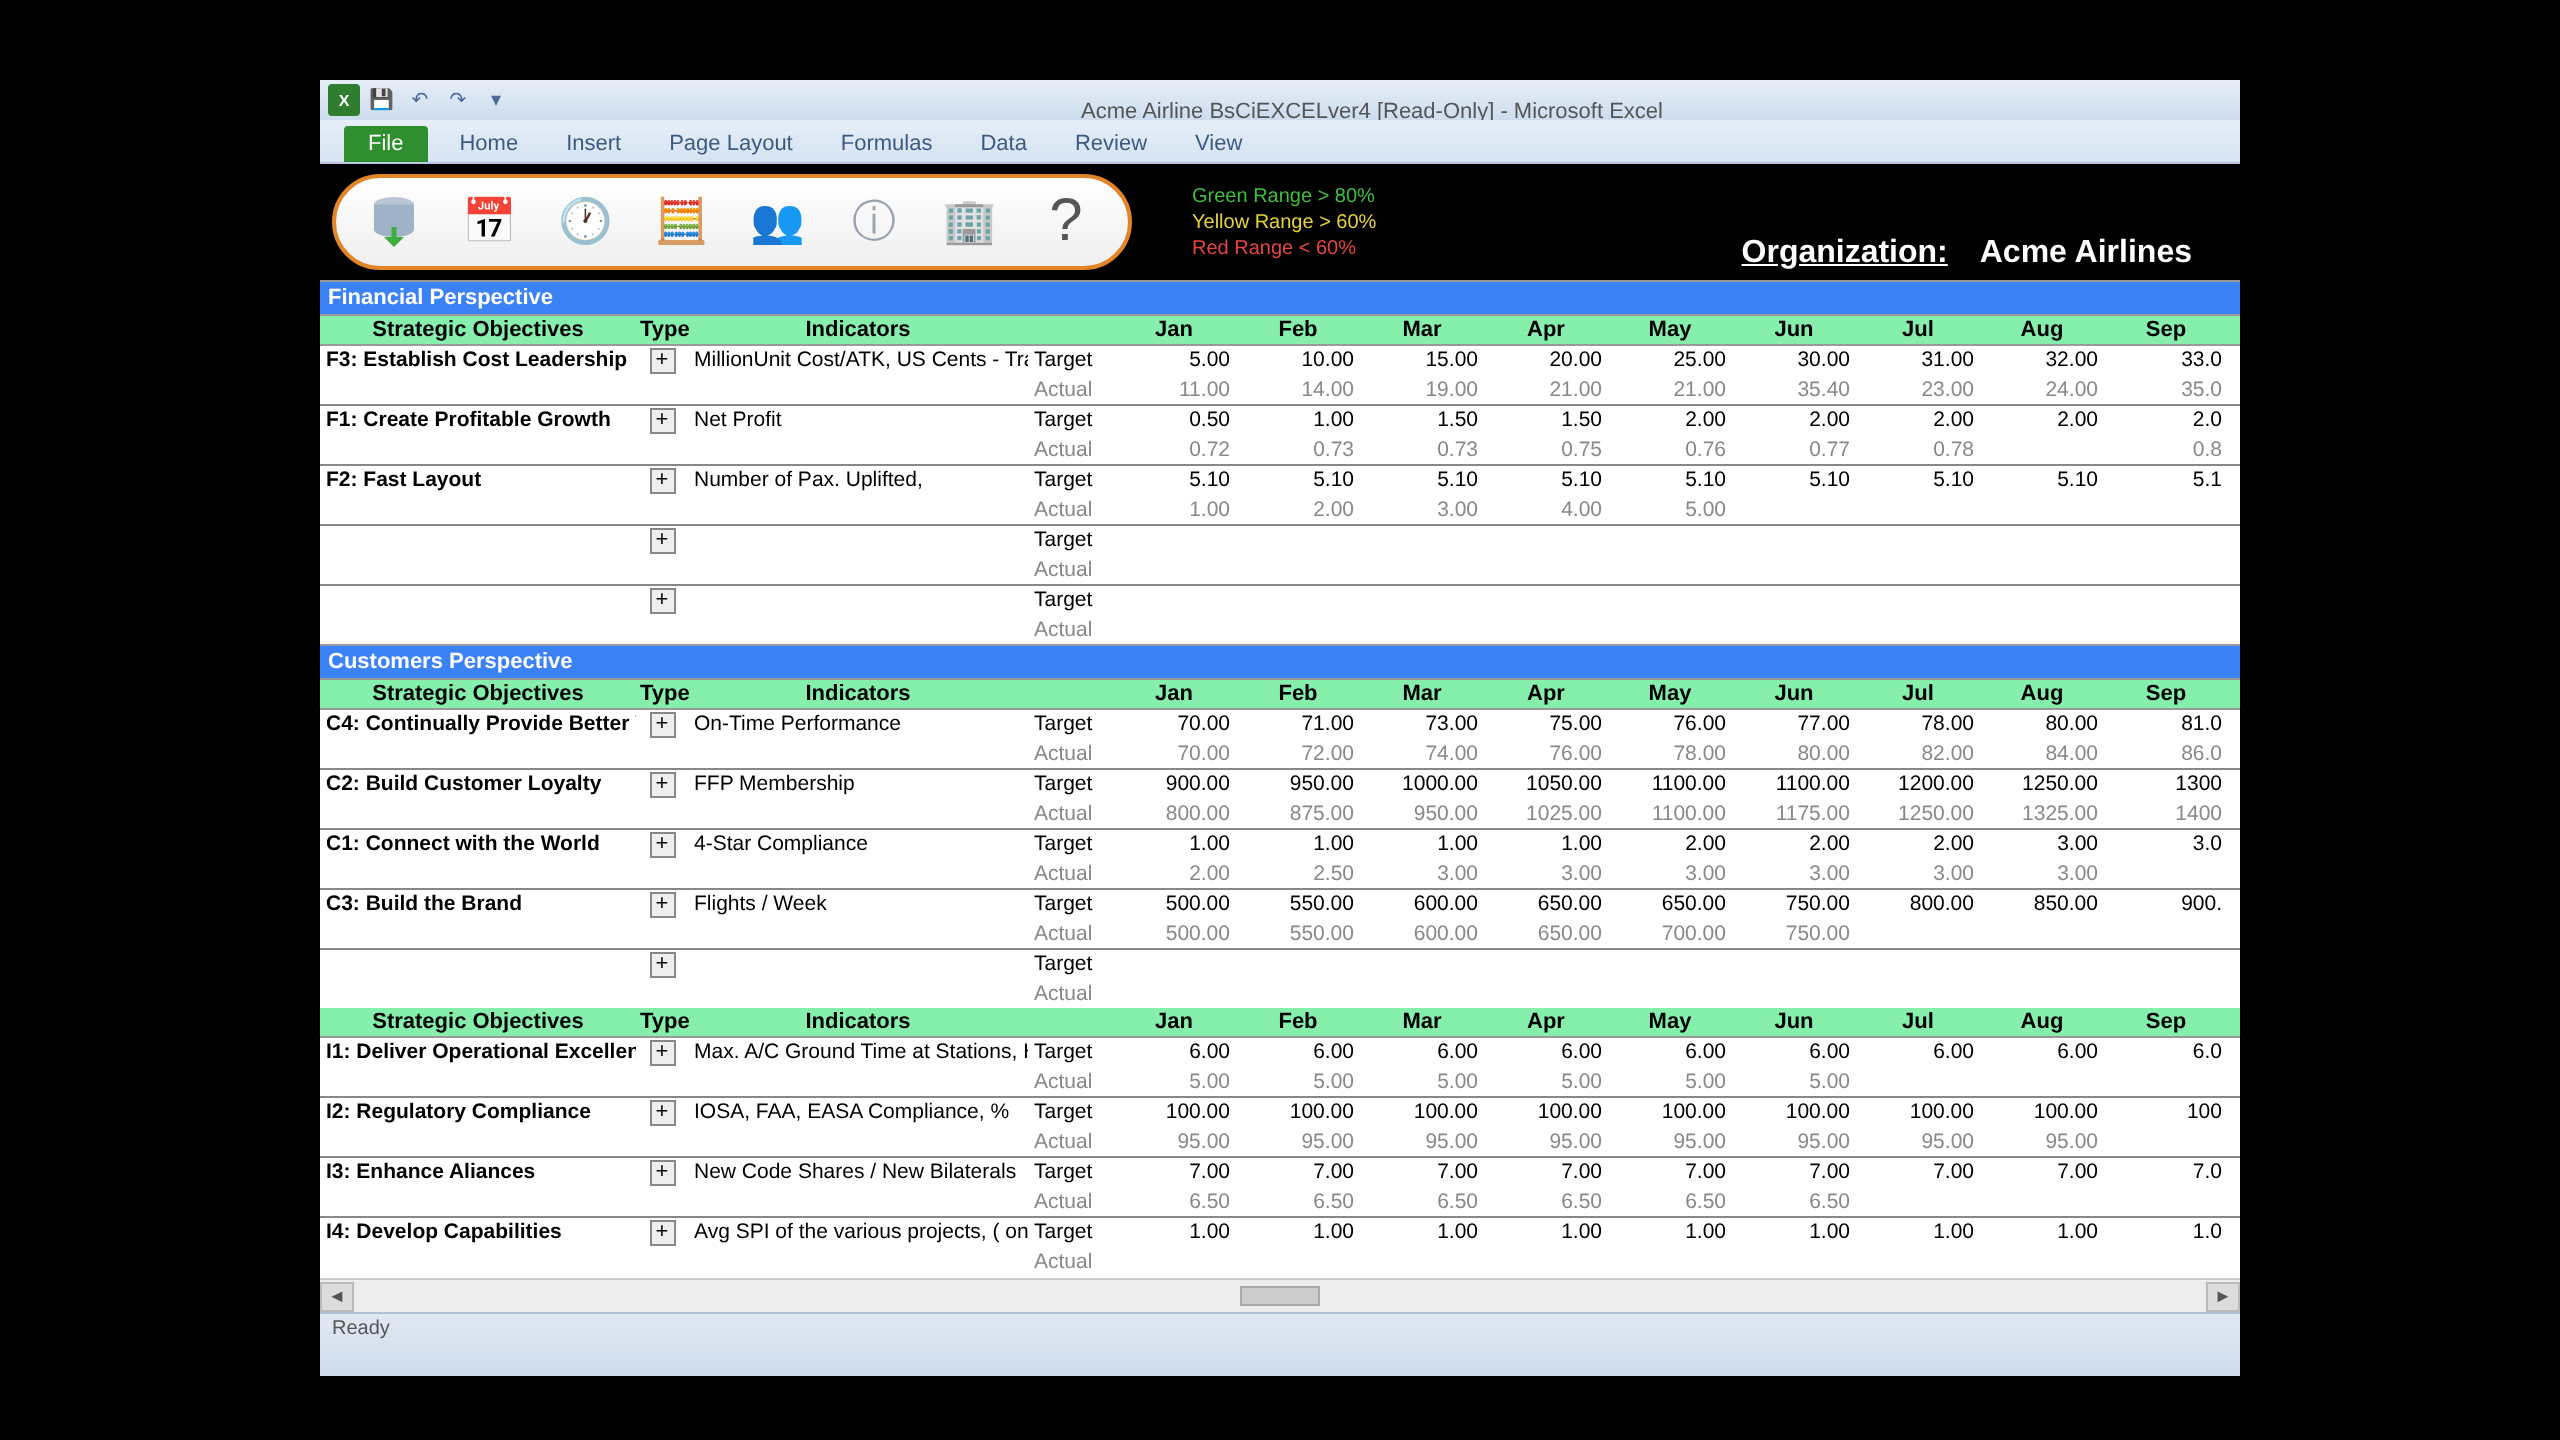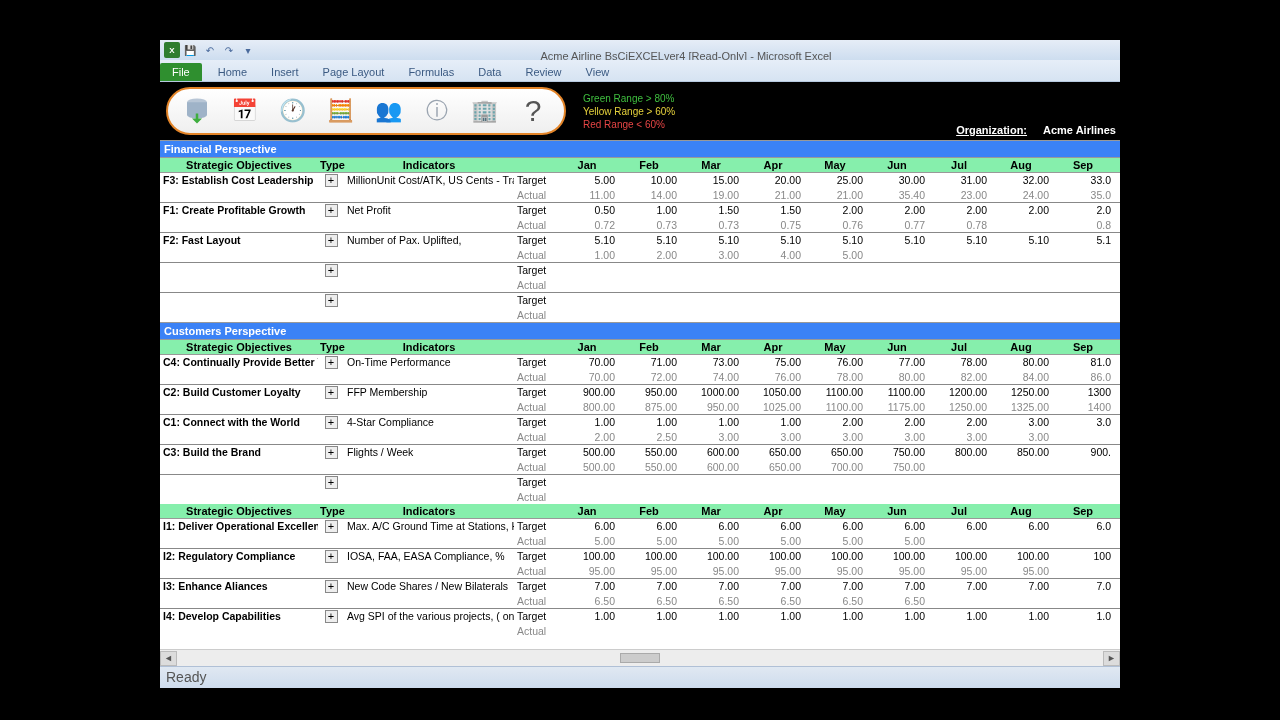--- a/index.html
+++ b/index.html
@@ -2,52 +2,52 @@
 <html><head>
 <meta charset="utf-8">
 <style>
 * { margin: 0; padding: 0; box-sizing: border-box; }
 body { background: #000; font-family: "Segoe UI", Tahoma, sans-serif; font-size: 11px; width: 1280px; height: 720px; overflow: hidden; }
 .viewport { position: absolute; left: 160px; top: 40px; width: 960px; height: 648px; background: #fff; display: flex; flex-direction: column; }
 .titlebar { height: 20px; background: linear-gradient(#e6edf7, #cdddef); display: flex; align-items: center; padding: 0 4px; font-size: 11px; color: #3b3b3b; }
 .titlebar .qat { display: flex; align-items: center; gap: 3px; }
 .titlebar .qat span { width: 16px; height: 16px; display: inline-flex; align-items: center; justify-content: center; font-size: 10px; color: #4a6a9c; }
 .titlebar .title { flex: 1; text-align: center; color: #555; margin-top: 11px; }
-.ribbon-tabs { height: 22px; background: linear-gradient(#e6eef8, #d6e3f2); display: flex; align-items: flex-end; padding-left: 0; border-bottom: 1px solid #b6c9e0; }
+.ribbon-tabs { height: 22px; background: linear-gradient(#e6eef8, #d6e3f2); display: flex; align-items: flex-end; padding-left: 12px; border-bottom: 1px solid #b6c9e0; }
 .ribbon-tabs .tab { padding: 3px 12px; color: #3b5a82; cursor: pointer; font-size: 11px; }
 .ribbon-tabs .tab.file { background: #2f8f2f; color: #fff; border-radius: 2px 2px 0 0; margin-right: 4px; }
 .toolbar-area { height: 58px; background: #000; display: flex; align-items: center; position: relative; }
 .pill { margin-left: 6px; background: linear-gradient(#fff, #efefef); border: 2px solid #e38428; border-radius: 30px; height: 48px; width: 400px; display: flex; align-items: center; padding: 0 10px; gap: 10px; }
 .pill .ticon { width: 38px; height: 38px; display: flex; align-items: center; justify-content: center; font-size: 22px; color: #9aa4b0; }
-.ranges { margin-left: 17px; font-size: 10px; line-height: 13px; }
+.ranges { margin-left: 30px; font-size: 10px; line-height: 13px; }
 .ranges .g { color: #3fbf3f; }
 .ranges .y { color: #e6d23c; }
 .ranges .r { color: #e64545; }
-.orgline { position: absolute; right: 4px; bottom: 4px; display: flex; gap: 16px; color: #fff; font-size: 11px; font-weight: bold; }
+.orgline { position: absolute; right: 24px; bottom: 4px; display: flex; gap: 16px; color: #fff; font-size: 16px; font-weight: bold; }
 .orgline .lbl { text-decoration: underline; }
 .sheet { flex: 1; overflow: hidden; background: #fff; position: relative; }
 .section-head { background: #3b82f6; color: #fff; font-weight: bold; padding: 2px 4px; border: 1px solid #999; border-left: 0; border-right: 0; }
 .colhead { display: grid; grid-template-columns: 158px 26px 170px 42px repeat(9, 62px); background: #86efac; border-bottom: 1px solid #999; }
 .colhead > div { padding: 1px 2px; text-align: center; font-weight: bold; }
 .colhead > div:nth-child(1) { text-align: center; }
 .colhead > div:nth-child(3) { text-align: center; }
 .row { display: grid; grid-template-columns: 158px 26px 170px 42px repeat(9, 62px); }
 .row > div { padding: 1px 3px; white-space: nowrap; overflow: hidden; font-size: 10.5px; }
 .row .obj { font-weight: bold; }
 .row .type { text-align: center; }
 .row .plus { display: inline-block; width: 13px; height: 13px; border: 1px solid #888; background: #eee; text-align: center; line-height: 11px; font-size: 11px; cursor: pointer; }
 .row .num { text-align: right; }
 .row.actual { color: #888; }
 .divider { border-top: 1px solid #888; }
 .scrollbar-h { height: 17px; background: #ededed; border-top: 1px solid #ccc; position: relative; }
 .scrollbar-h .arrow { position: absolute; width: 17px; height: 15px; top: 1px; background: #dcdcdc; border: 1px solid #bbb; text-align: center; font-size: 9px; line-height: 13px; color: #555; }
 .scrollbar-h .arrow.l { left: 0; }
 .scrollbar-h .arrow.r { right: 0; }
 .scrollbar-h .thumb { position: absolute; left: 50%; top: 3px; width: 40px; height: 10px; background: #ccc; border: 1px solid #aaa; transform: translateX(-50%); }
-.statusbar { height: 22px; background: linear-gradient(#e0e8f2, #cedced); border-top: 1px solid #b0c0d6; padding: 2px 6px; font-size: 14px; color: #555; }
+.statusbar { height: 32px; background: linear-gradient(#e0e8f2, #cedced); border-top: 1px solid #b0c0d6; padding: 2px 6px; font-size: 10px; color: #555; }
 svg.icon-db { width: 30px; height: 30px; }
 </style>
 </head>
 <body>
 
 <div class="viewport">
   <div class="titlebar">
     <div class="qat">
       <span style="background:#2f7d2f;color:#fff;font-weight:bold;font-size:8px;border-radius:2px;">X</span>
       <span style="color:#3b6fb5;">💾</span>

